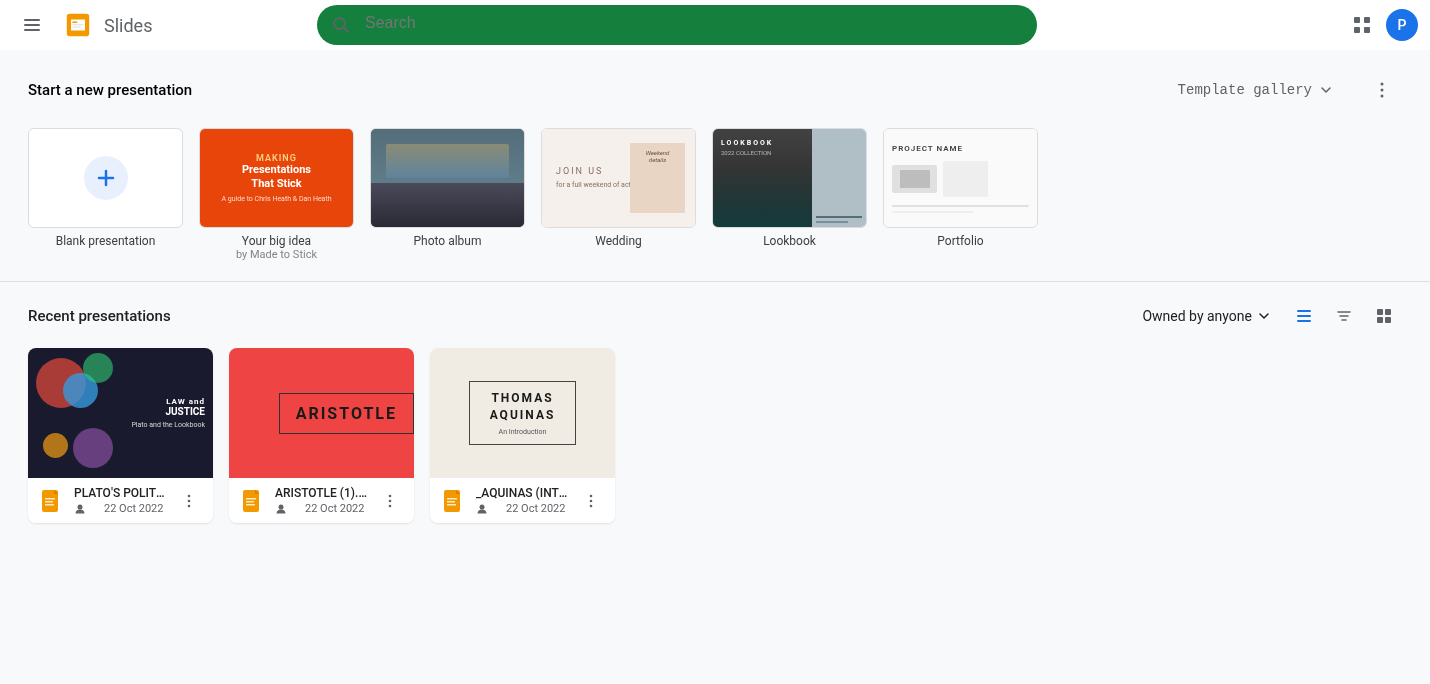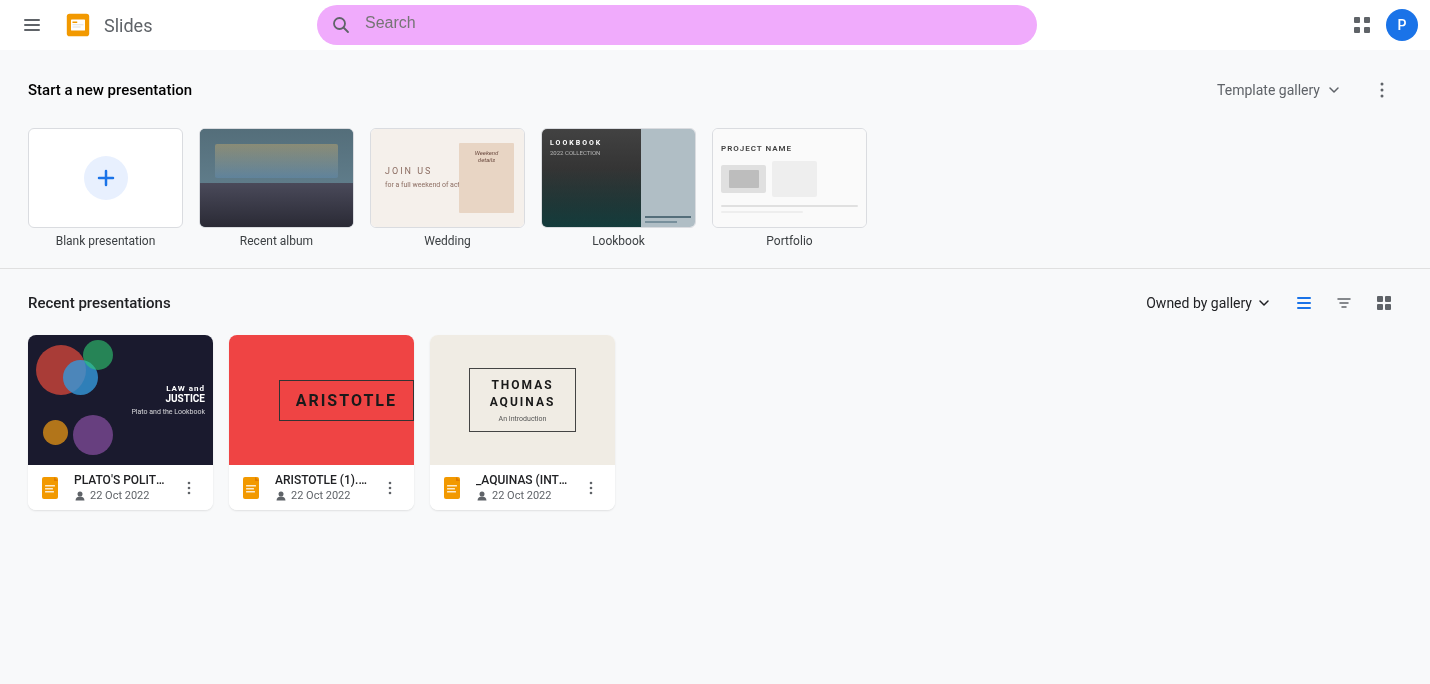--- a/index.html
+++ b/index.html
@@ -46,21 +46,21 @@
     }
     .search-bar {
       flex: 1;
       max-width: 720px;
       margin: 0 auto;
       position: relative;
     }
     .search-bar input {
       width: 100%;
       height: 40px;
-      background: #f0abfc;
+      background: #15803d;
       border: none;
       border-radius: 24px;
       padding: 0 16px 4px 48px;
       font-size: 16px;
       color: #202124;
       outline: none;
     }
     .search-icon-wrap {
       position: absolute;
       left: 14px;
@@ -272,21 +272,21 @@
       font-weight: 500;
       white-space: nowrap;
       overflow: hidden;
       text-overflow: ellipsis;
     }
     .card-meta {
       font-size: 11px;
       color: #5f6368;
       display: flex;
       align-items: center;
-      gap: 4px;
+      gap: 18px;
       margin-top: 2px;
     }
     .card-more-btn {
       width: 28px; height: 28px;
       display: flex; align-items: center; justify-content: center;
       border-radius: 50%;
       cursor: pointer;
       color: #5f6368;
       flex-shrink: 0;
     }
@@ -399,21 +399,21 @@
       </svg>
     </div>
     <div class="avatar">P</div>
   </div>
 </div>
 
 <div class="main-content">
 
   <div class="section-header">
     <span class="section-title">Start a new presentation</span>
-    <div style="display:flex; align-items:center; gap:8px;">
+    <div style="display:flex; align-items:center; gap:16px;font-family:Liberation Mono, monospace;">
       <div class="template-gallery-btn">
         <span>Template gallery</span>
         <svg width="16" height="16" viewBox="0 0 16 16" fill="#5f6368">
           <path d="M4 6l4 4 4-4" stroke="#5f6368" stroke-width="1.5" fill="none" stroke-linecap="round" stroke-linejoin="round"></path>
         </svg>
       </div>
       <div class="more-btn">
         <svg width="20" height="20" viewBox="0 0 20 20" fill="#5f6368">
           <circle cx="10" cy="4" r="1.5"></circle>
           <circle cx="10" cy="10" r="1.5"></circle>
@@ -431,31 +431,42 @@
           <svg width="28" height="28" viewBox="0 0 28 28">
             <circle cx="14" cy="14" r="13" fill="#e8f0fe"></circle>
             <line x1="14" y1="7" x2="14" y2="21" stroke="#1a73e8" stroke-width="2.5" stroke-linecap="round"></line>
             <line x1="7" y1="14" x2="21" y2="14" stroke="#1a73e8" stroke-width="2.5" stroke-linecap="round"></line>
           </svg>
         </div>
       </div>
       <div class="template-label">Blank presentation</div>
     </div>
 
+    <div class="template-card">
+      <div class="template-thumb">
+        <div class="big-idea-thumb" style="width:100%;height:100%;">
+          <div style="font-size:9px; color:#ffd180; font-weight:600; letter-spacing:1px; text-transform:uppercase;">MAKING</div>
+          <div class="big-idea-title">Presentations<br>That Stick</div>
+          <div class="big-idea-sub" style="font-size:7px; color:rgba(255,255,255,0.8); margin-top:4px;">A guide to Chris Heath &amp; Dan Heath</div>
+        </div>
+      </div>
+      <div class="template-label">Your big idea</div>
+      <div class="template-sublabel">by Made to Stick</div>
+    </div>
 
     <div class="template-card">
       <div class="template-thumb">
         <div class="photo-album-inner" style="width:100%;height:100%;background:linear-gradient(135deg,#4a6572 0%,#78909c 30%,#607d8b 60%,#37474f 100%);position:relative;">
 
           <div style="position:absolute;top:0;left:0;width:100%;height:60%;background:linear-gradient(180deg,#546e7a,#607d8b);"></div>
           <div style="position:absolute;bottom:0;left:0;width:100%;height:45%;background:linear-gradient(180deg,#4a4a5a,#2a2a35);"></div>
           <div style="position:absolute;top:15%;left:10%;width:80%;height:35%;background:linear-gradient(180deg,rgba(255,200,100,0.3),rgba(100,150,200,0.3));border-radius:2px;"></div>
         </div>
       </div>
-      <div class="template-label">Recent album</div>
+      <div class="template-label">Photo album</div>
     </div>
 
     <div class="template-card">
       <div class="template-thumb">
         <div style="width:100%;height:100%;background:#f5f0eb;display:flex;flex-direction:column;align-items:flex-start;justify-content:center;padding:10px 14px;position:relative;">
           <div style="font-size:9px;color:#8d6e63;letter-spacing:2px;text-transform:uppercase;margin-bottom:4px;">JOIN US</div>
           <div style="font-size:7px;color:#8d6e63;line-height:1.5;">for a full weekend of activities!</div>
           <div style="position:absolute;right:10px;top:50%;transform:translateY(-50%);width:55px;height:70px;background:#e8d5c4;border-radius:1px;display:flex;align-items:flex-start;justify-content:center;padding-top:6px;">
             <div style="font-size:6px;color:#6d4c41;text-align:center;font-style:italic;">Weekend<br>details</div>
           </div>
@@ -500,21 +511,21 @@
       <div class="template-label">Portfolio</div>
     </div>
   </div>
 
   <div class="divider"></div>
 
   <div class="recent-header">
     <span class="recent-title">Recent presentations</span>
     <div style="display:flex;align-items:center;gap:4px;">
       <div class="owned-by-btn">
-        <span>Owned by gallery</span>
+        <span>Owned by anyone</span>
         <svg width="16" height="16" viewBox="0 0 16 16" fill="#202124">
           <path d="M4 6l4 4 4-4" stroke="#202124" stroke-width="1.5" fill="none" stroke-linecap="round" stroke-linejoin="round"></path>
         </svg>
       </div>
       <div class="view-controls">
         <div class="view-btn active" title="List view">
           <svg width="18" height="18" viewBox="0 0 18 18" fill="none">
             <rect x="2" y="3" width="14" height="2" rx="1" fill="#1a73e8"></rect>
             <rect x="2" y="8" width="14" height="2" rx="1" fill="#1a73e8"></rect>
             <rect x="2" y="13" width="14" height="2" rx="1" fill="#1a73e8"></rect>

